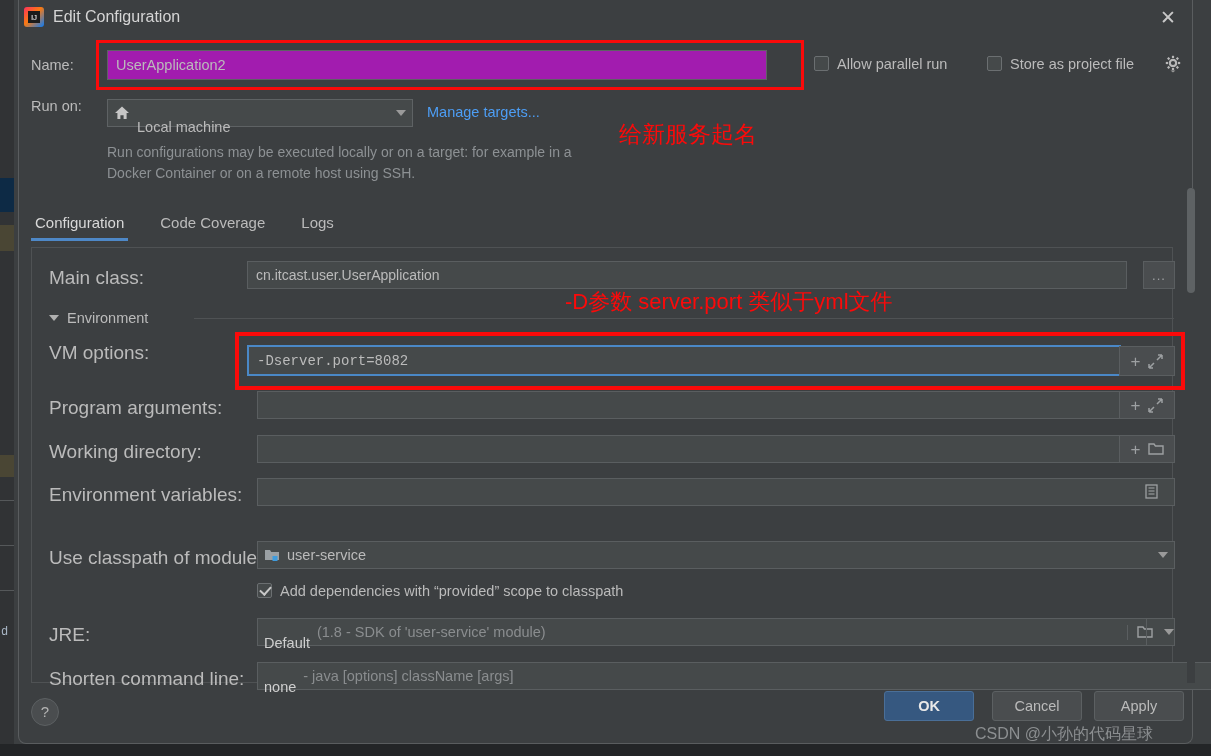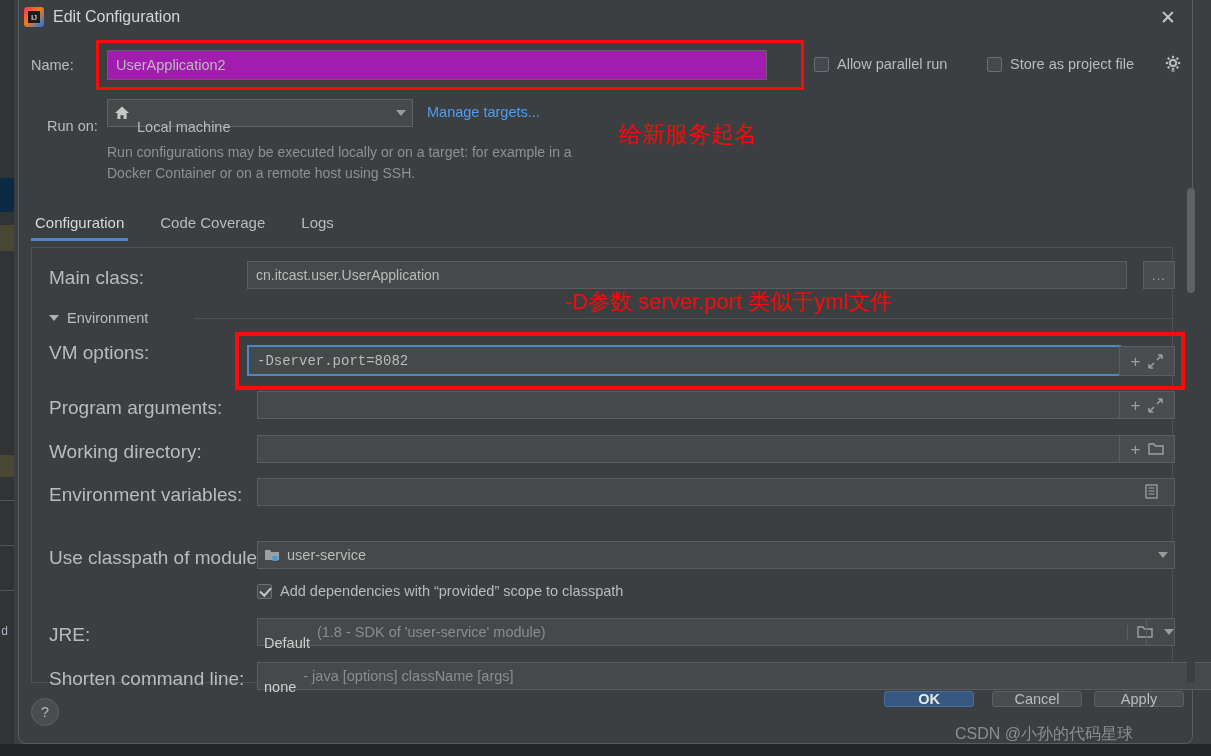--- a/index.html
+++ b/index.html
@@ -51,37 +51,37 @@
     background: #a21caf; border: 1px solid #5e6264;
     color: #bbbbbb; font-size: 14.5px;
     padding: 0 8px; line-height: 28px;
   }
   .annot-box-name {
     position: absolute; left: 77px; top: 40px;
     width: 708px; height: 50px;
     border: 3px solid #fb0a0a; pointer-events: none;
   }
 
-  .cb-wrap { position: absolute; display: flex; align-items: flex-end; gap: 8px; font-size: 14.5px; cursor: pointer; }
+  .cb-wrap { position: absolute; display: flex; align-items: flex-start; gap: 8px; font-size: 14.5px; cursor: pointer; }
   .cb-box {
     width: 15px; height: 15px; background: #45494a;
     border: 1px solid #6b6f71; border-radius: 2px;
     position: relative; flex: 0 0 auto;
   }
   .cb-box.checked::after {
     content: ""; position: absolute; left: 4px; top: 0px;
     width: 5px; height: 9px; border: solid #c8c8c8;
     border-width: 0 2px 2px 0; transform: rotate(42deg);
   }
   .cb-parallel { left: 795px; top: 56px; }
   .cb-store { left: 968px; top: 56px; }
   .gear-icon { position: absolute; left: 1146px; top: 55px; width: 18px; height: 18px; cursor: pointer; }
 
   
-  .runon-label { left: 12px; top: 118px; margin-left: 16px; }
+  .runon-label { left: 12px; top: 98px; }
   .runon-combo {
     position: absolute; left: 88px; top: 99px;
     width: 306px; height: 28px;
     background: #45494a; border: 1px solid #5e6264;
     display: flex; align-items: center; padding: 0 6px; cursor: pointer;
   }
   .home-icon { width: 16px; height: 16px; margin-right: 7px; flex: 0 0 auto; }
   .runon-text { font-size: 14.5px; color: #bbbbbb; flex: 1; margin-top: 27px; }
   .chev { width: 0; height: 0; border-left: 5px solid transparent; border-right: 5px solid transparent; border-top: 6px solid #9a9a9a; }
   .manage-link { position: absolute; left: 408px; top: 104px; font-size: 14.5px; color: #4d9ef5; cursor: pointer; }
@@ -146,30 +146,30 @@
   .scroll-thumb { position: absolute; left: 1168px; top: 188px; width: 8px; height: 105px; background: #5e6264; border-radius: 4px; cursor: pointer; }
 
   
   .help-btn {
     position: absolute; left: 12px; top: 698px;
     width: 28px; height: 28px; border-radius: 50%;
     background: #4a4d4f; border: 1px solid #5c6062;
     color: #b5b5b5; font-size: 15px; text-align: center; line-height: 26px; cursor: pointer;
   }
   .btn {
-    position: absolute; height: 16px; border-radius: 3px;
+    position: absolute; height: 30px; border-radius: 3px;
     font-size: 14.5px; display: flex; align-items: center; justify-content: center;
     cursor: pointer;
   }
   .btn-ok { left: 865px; top: 691px; width: 90px; background: #365880; border: 1px solid #4a6f98; color: #e8e8e8; font-weight: bold; }
   .btn-cancel { left: 973px; top: 691px; width: 90px; background: #4a4d4f; border: 1px solid #5c6062; color: #bbbbbb; }
   .btn-apply { left: 1075px; top: 691px; width: 90px; background: #4a4d4f; border: 1px solid #5c6062; color: #bbbbbb; }
 
   .watermark {
-    position: absolute; left: 955px; top: 724px;
+    position: absolute; left: 975px; top: 724px;
     font-size: 16px; color: #9a9d9f; white-space: nowrap;
     pointer-events: none; opacity: .85;
   }
 </style>
 </head>
 <body>
 
 <div id="backdrop">
   <div class="bg-gutter"></div>
   <div class="bg-mark" style="top:178px;height:34px;background:#0d2a45;"></div>

